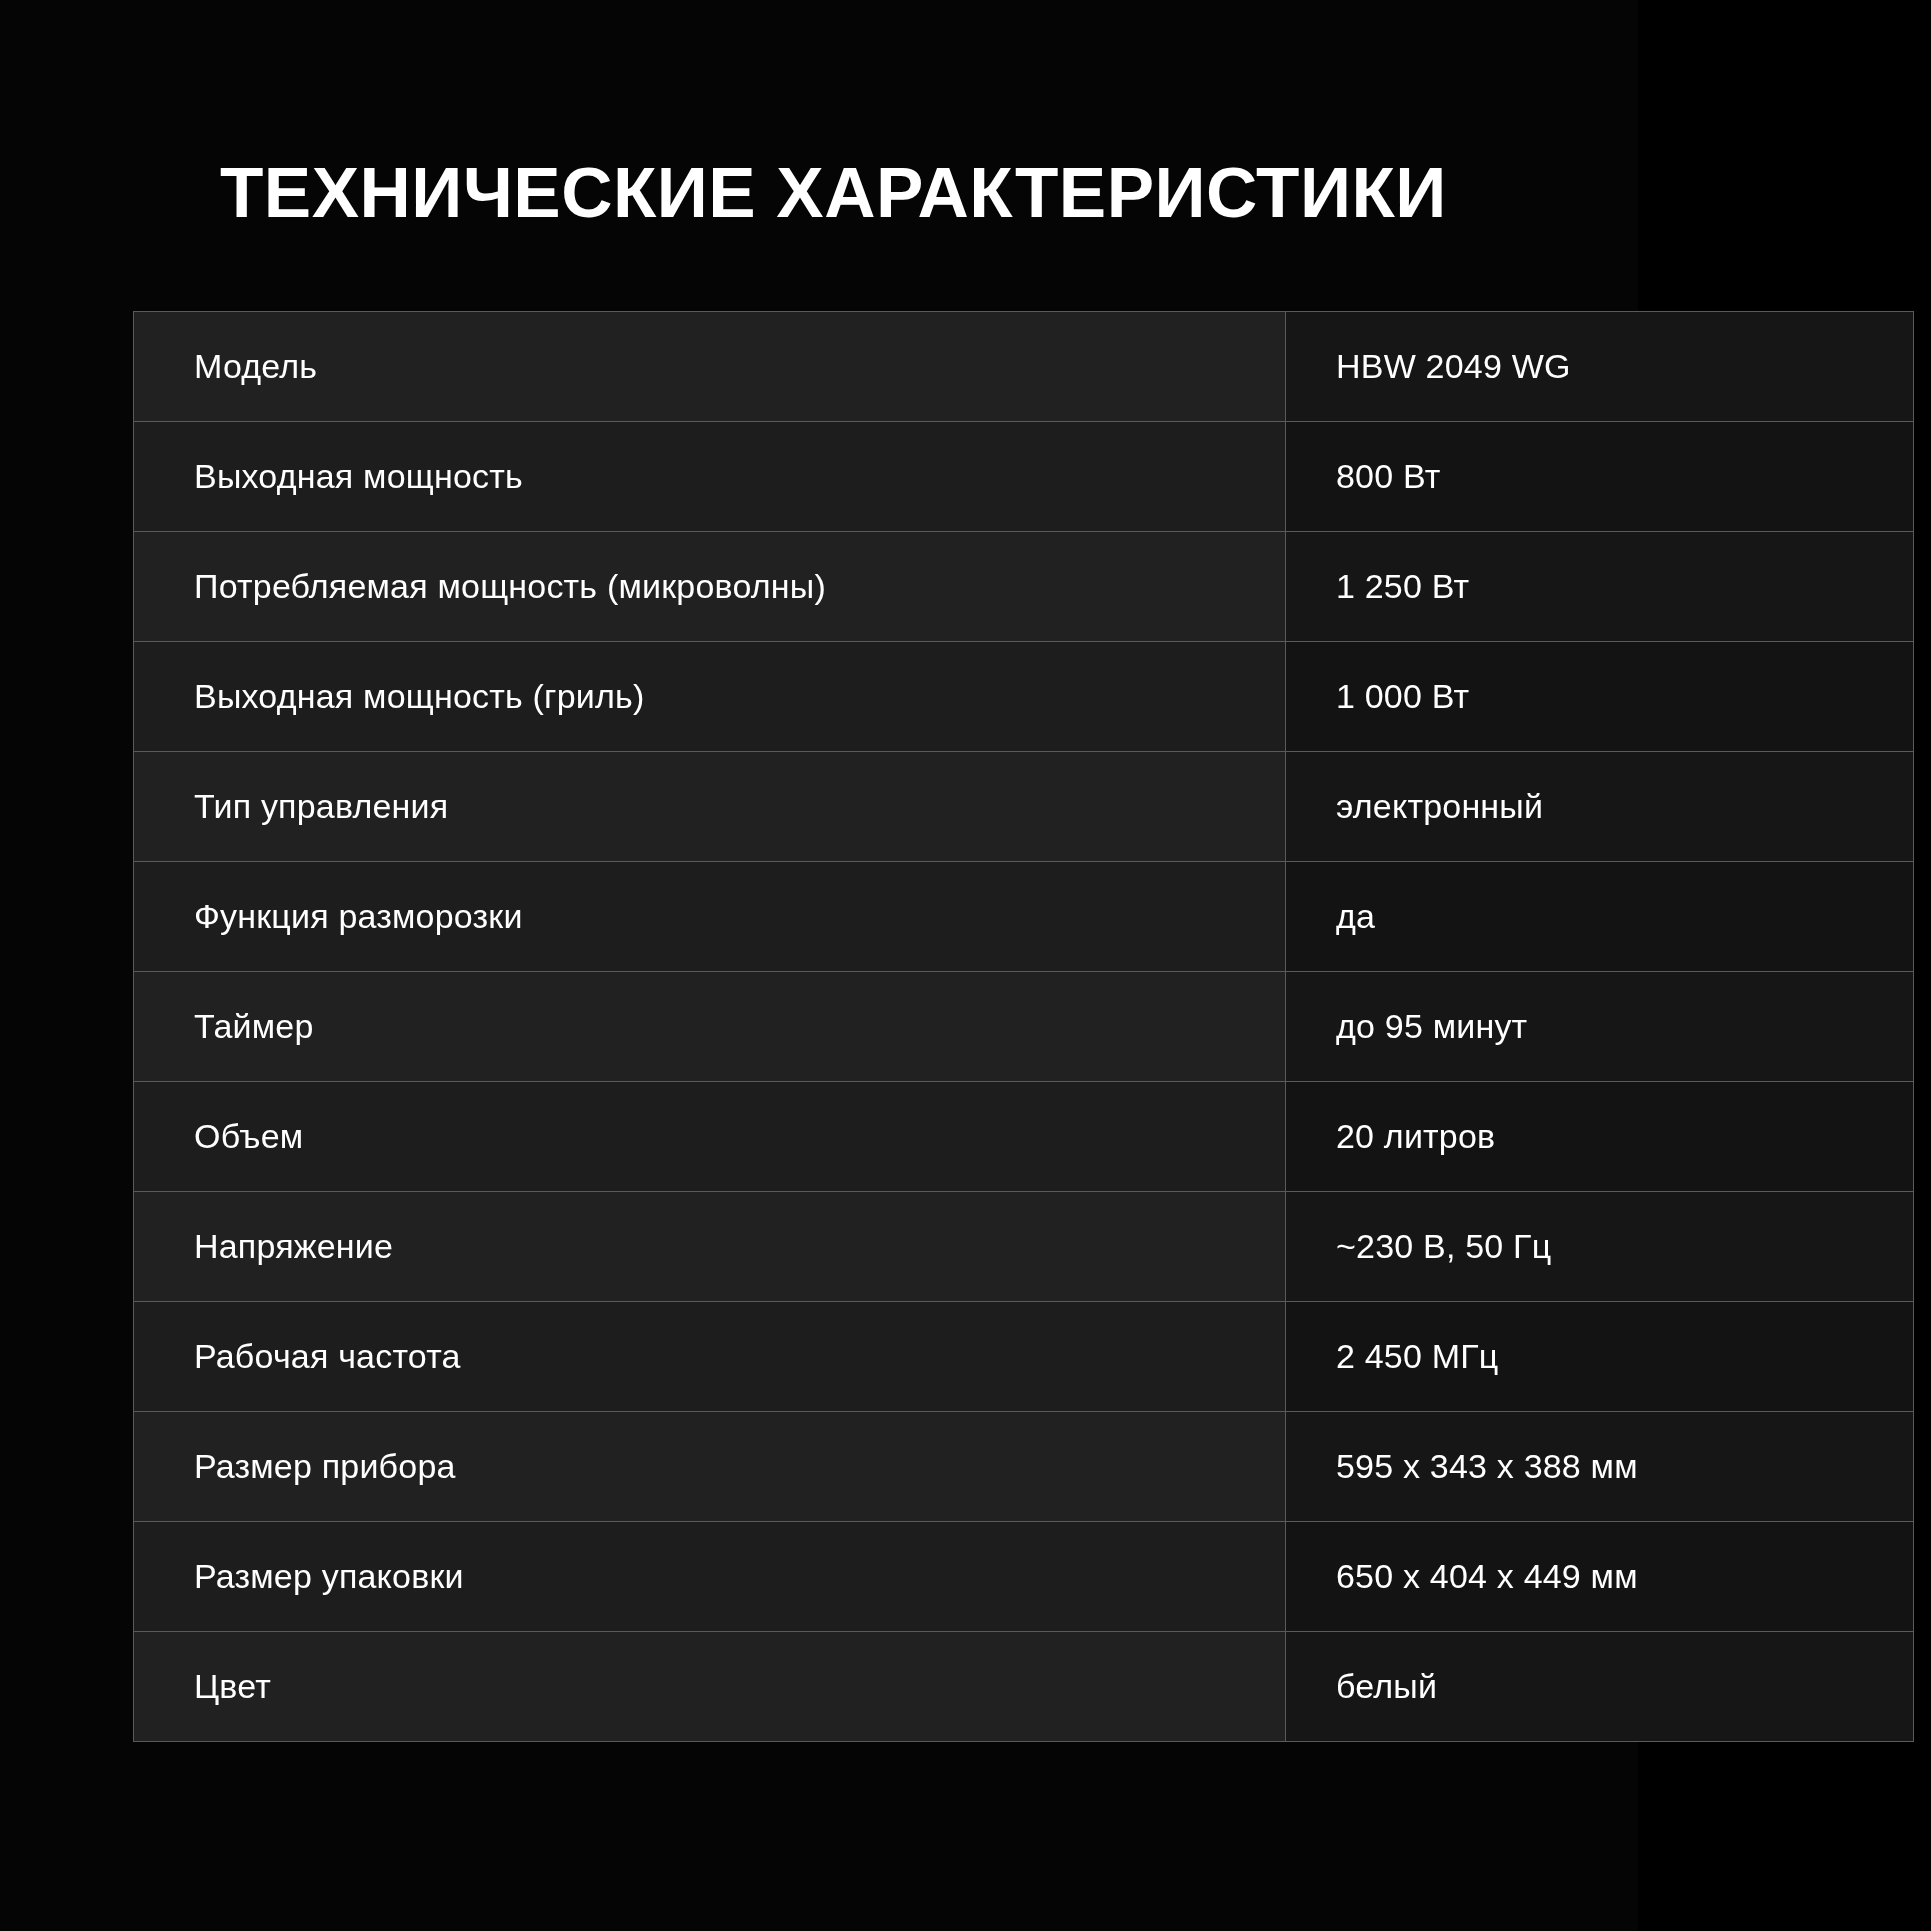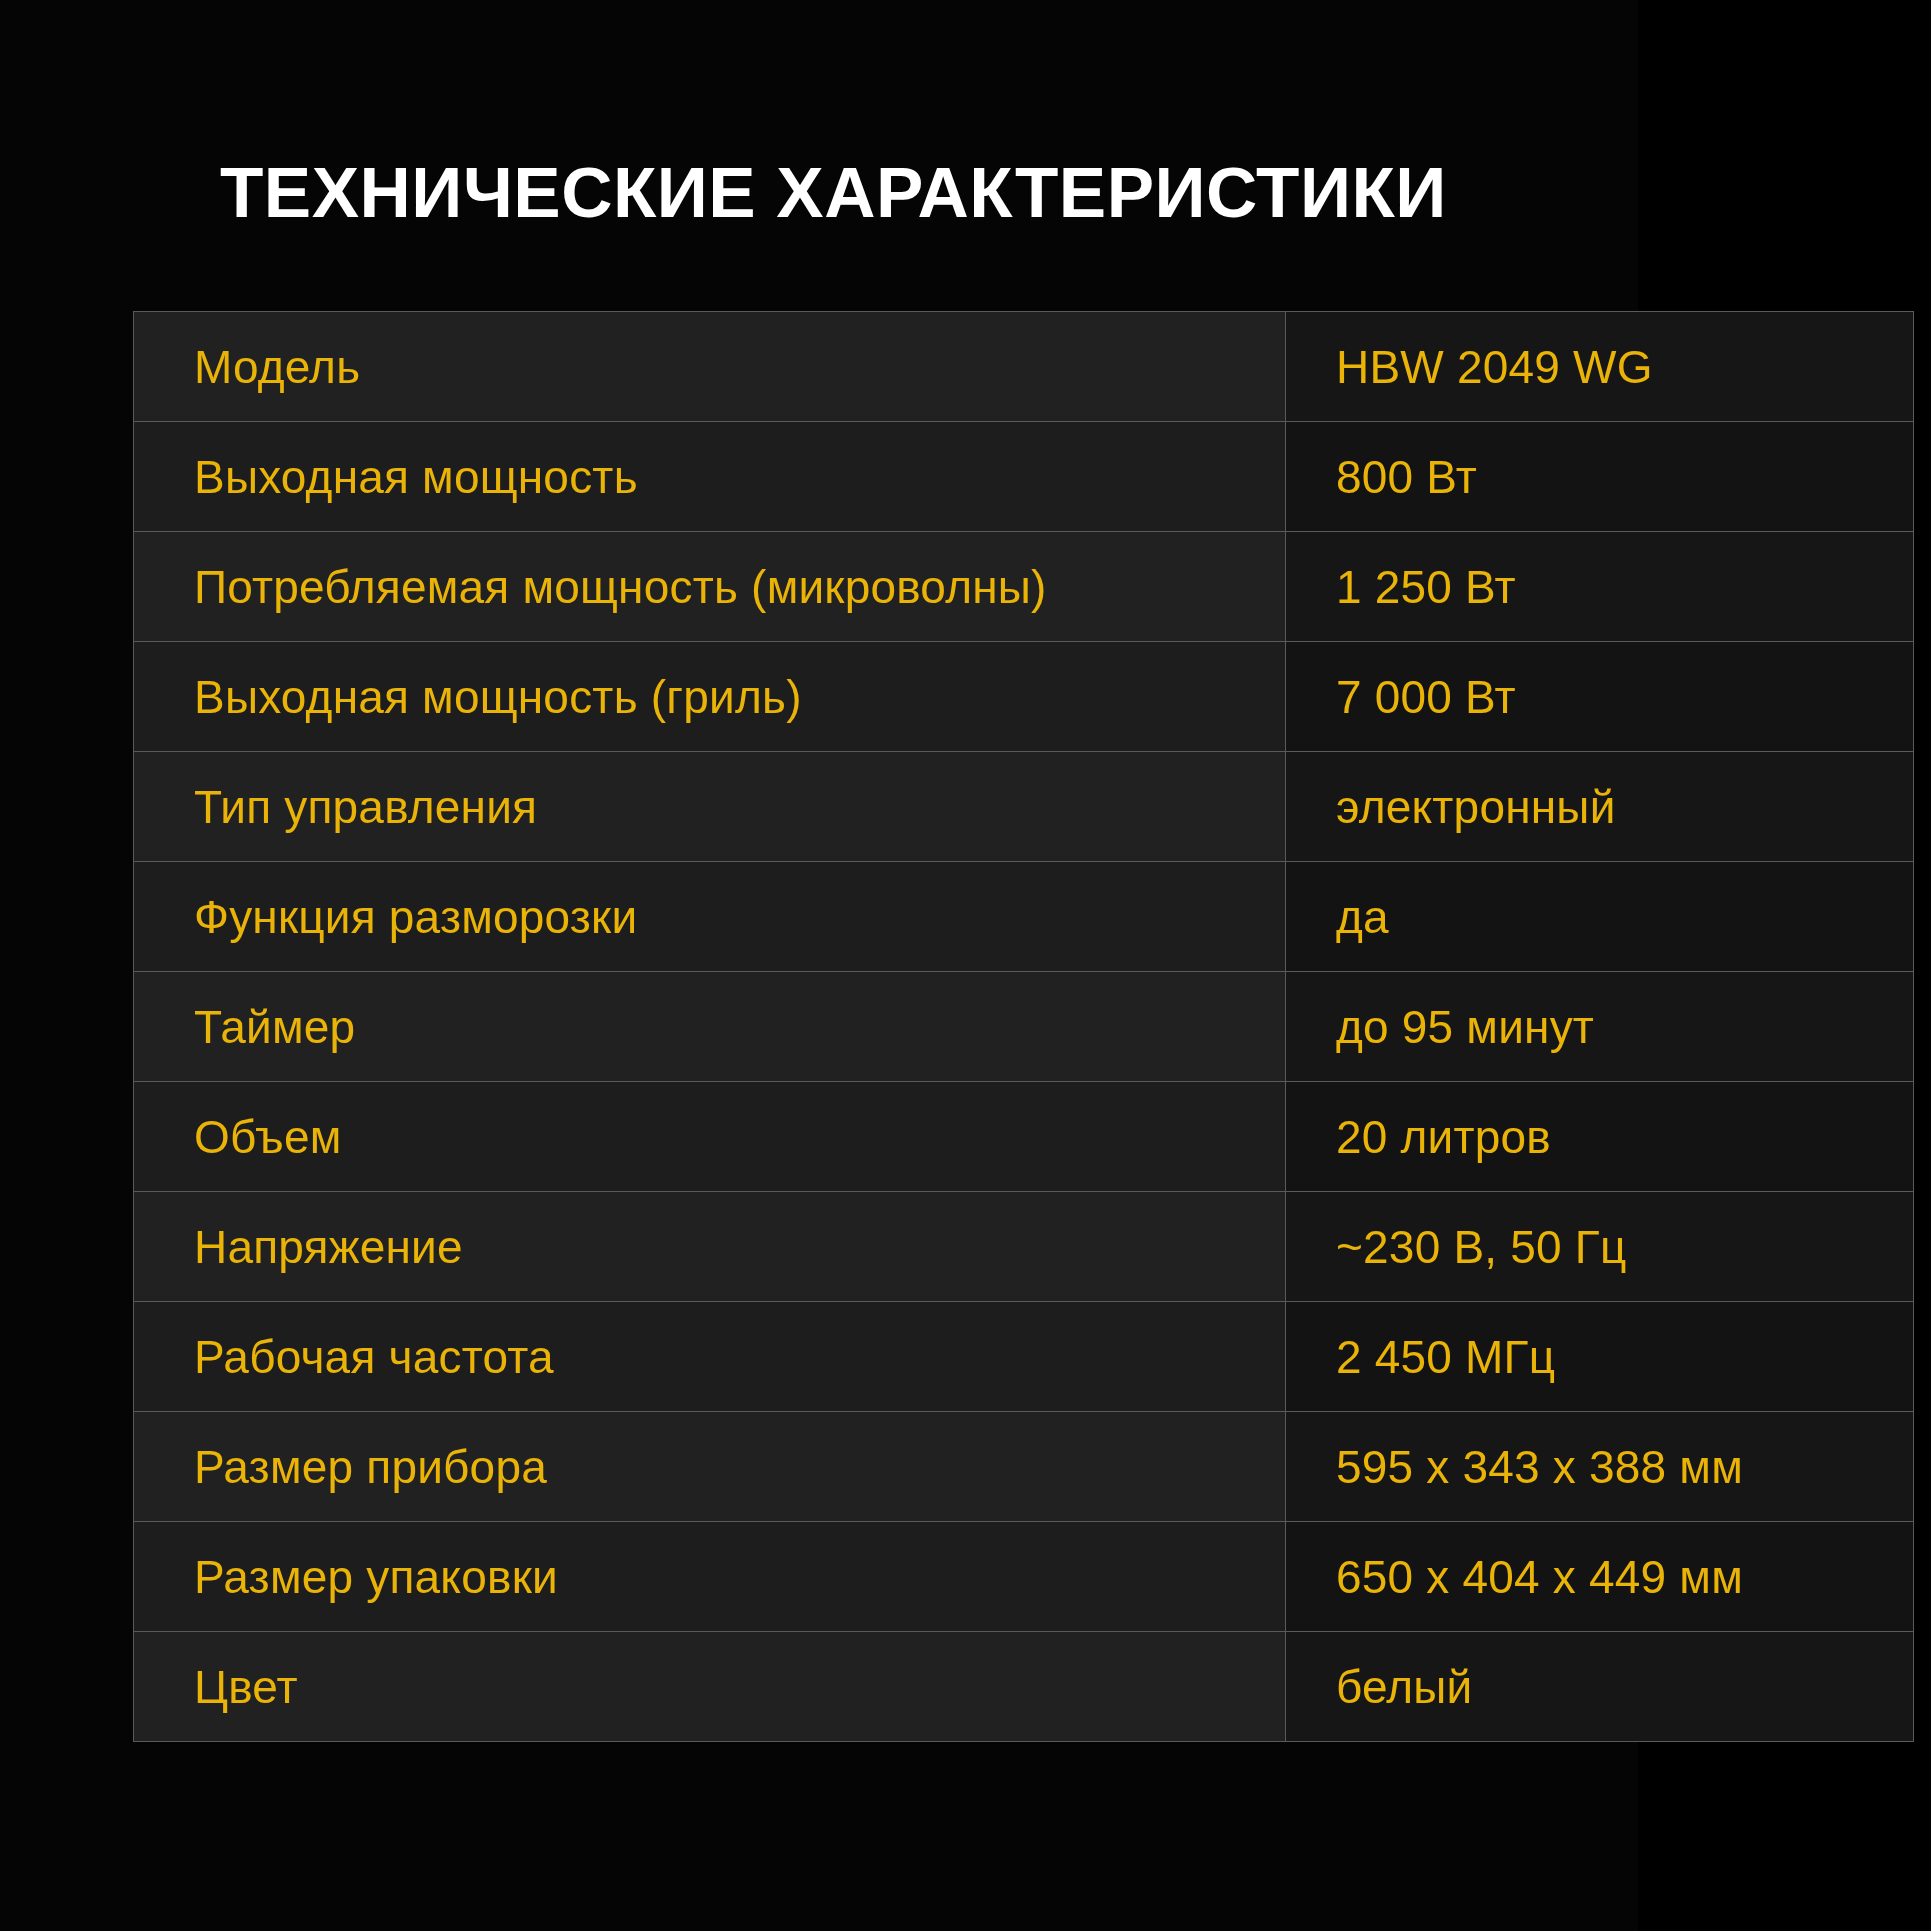--- a/index.html
+++ b/index.html
@@ -40,23 +40,23 @@
     border-collapse: collapse;
     table-layout: fixed;
   }
   .spec-table tr {
     height: 110px;
   }
   .spec-table td {
     border: 1px solid #5a5a5a;
     padding: 0 0 0 60px;
     vertical-align: middle;
-    font-size: 46px;
+    font-size: 34px;
     font-weight: normal;
-    color: #eab308;
+    color: #ffffff;
     letter-spacing: 0.2px;
     background: #1c1c1c;
   }
   .spec-table td.cell-label {
     width: 1091px;
     background: #232323;
   }
   .spec-table td.cell-value {
     width: 577px;
     padding-left: 50px;
@@ -87,21 +87,21 @@
         <td class="cell-value">800 Вт</td>
       </tr>
 
       <tr>
         <td class="cell-label">Потребляемая мощность (микроволны)</td>
         <td class="cell-value">1 250 Вт</td>
       </tr>
 
       <tr>
         <td class="cell-label">Выходная мощность (гриль)</td>
-        <td class="cell-value">7 000 Вт</td>
+        <td class="cell-value">1 000 Вт</td>
       </tr>
 
       <tr>
         <td class="cell-label">Тип управления</td>
         <td class="cell-value">электронный</td>
       </tr>
 
       <tr>
         <td class="cell-label">Функция разморозки</td>
         <td class="cell-value">да</td>

